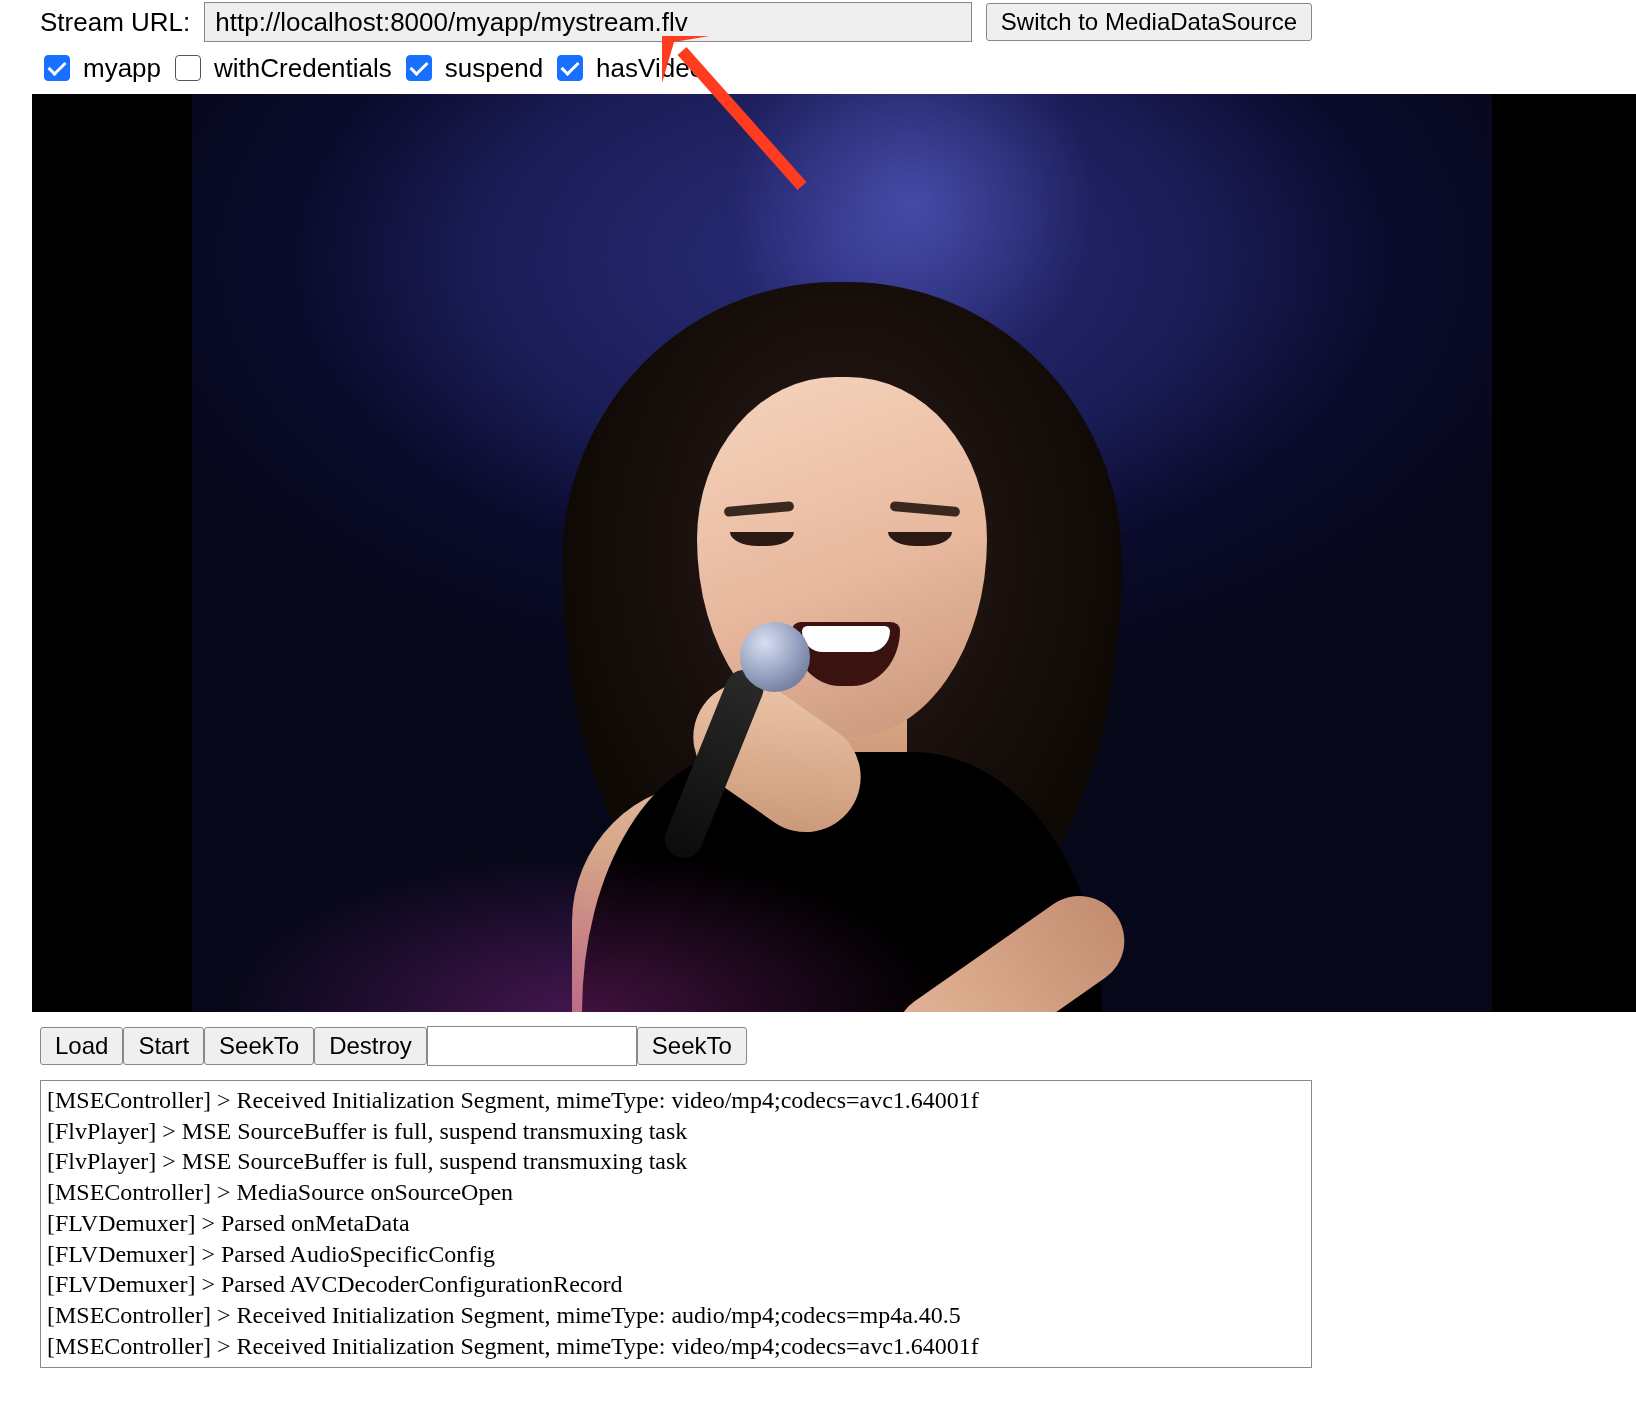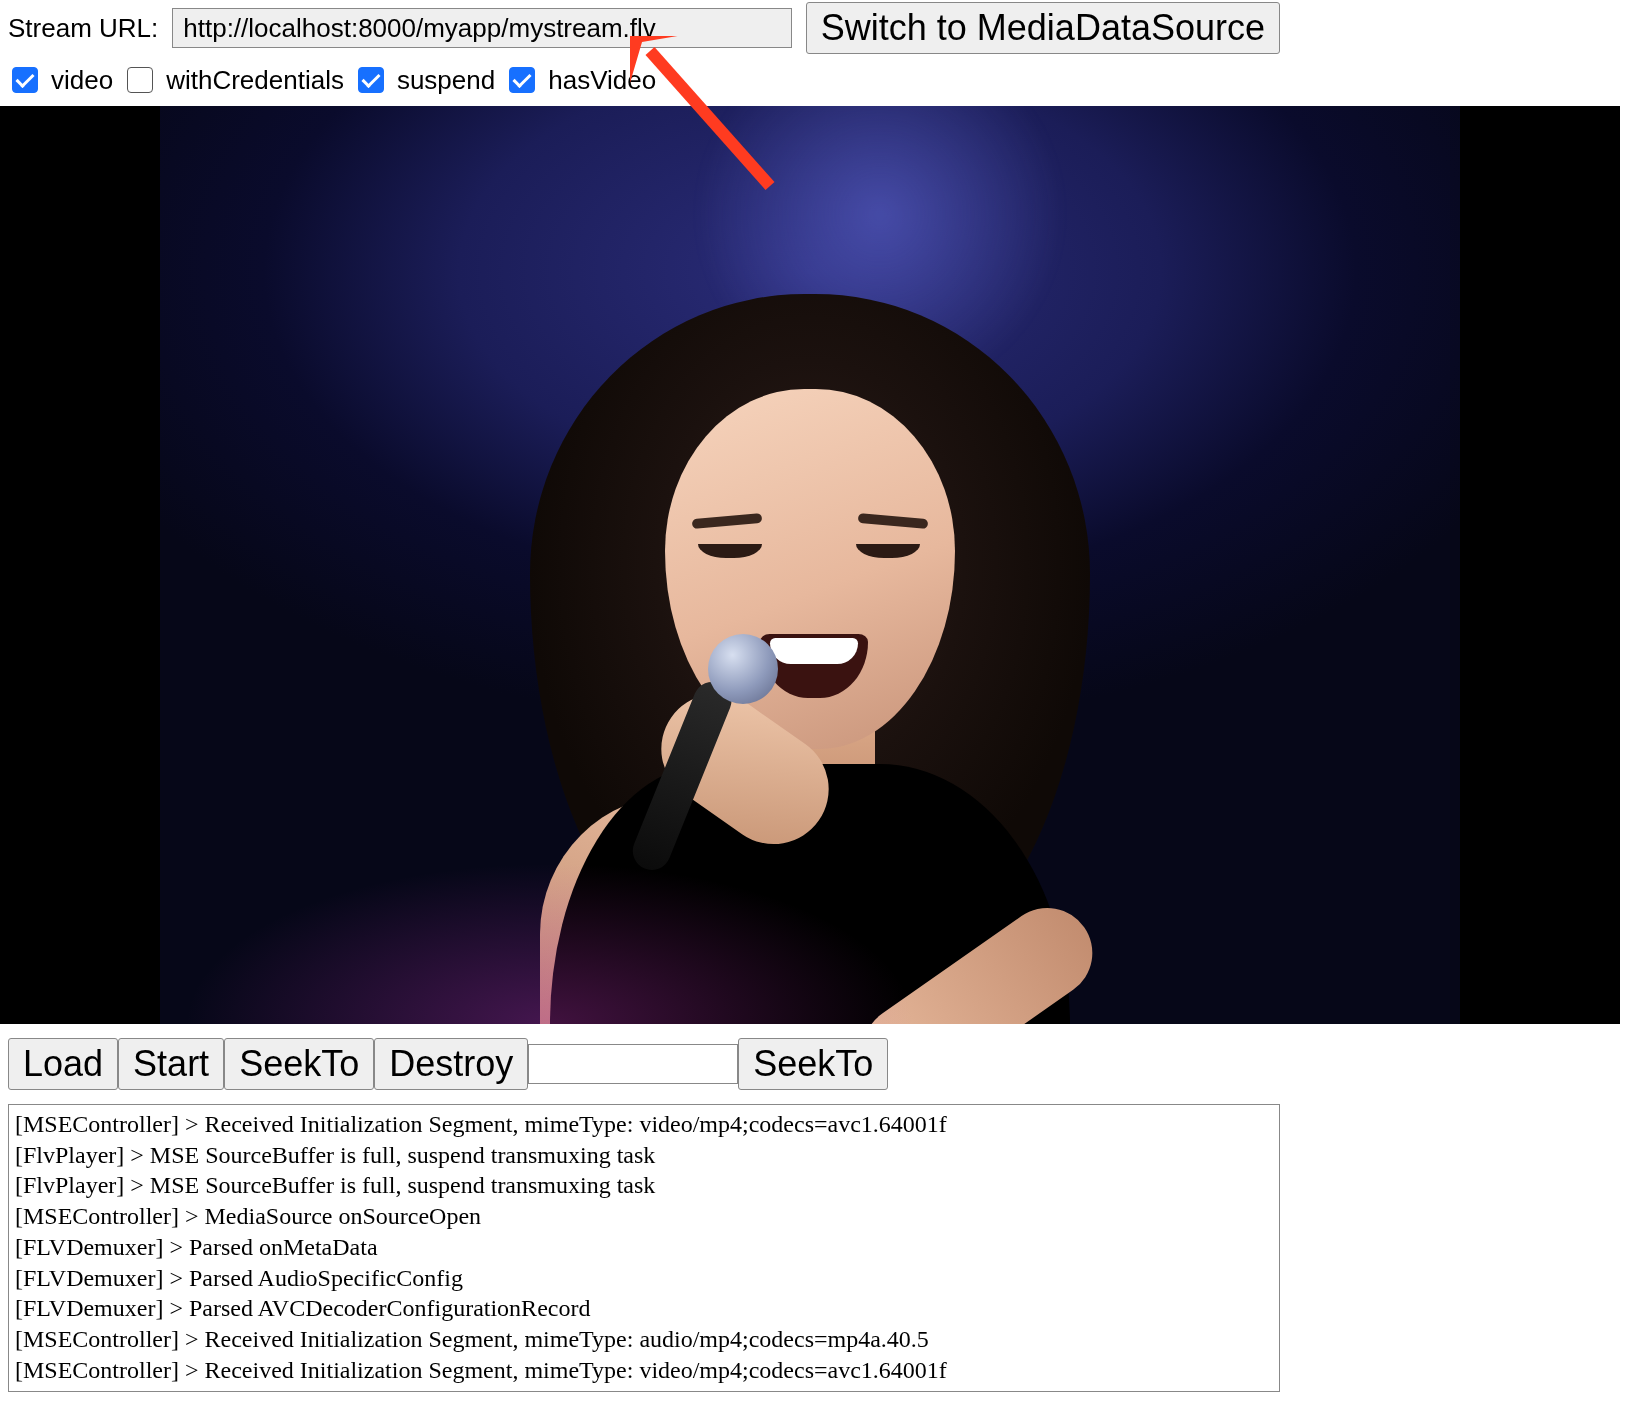--- a/index.html
+++ b/index.html
@@ -7,41 +7,42 @@
     background:#fff;
     font-family: Arial, Helvetica, sans-serif;
     color:#000;
     width:1636px;
   }
   .wrap{
     width:1304px;
     position:relative;
     padding:2px 24px 8px 8px;
     box-sizing:border-box;
+    margin-left:32px;
   }
 
   
   .top-row{
     display:flex;
     align-items:center;
     gap:14px;
     font-size:26px;
     margin-bottom:10px;
   }
   .url-input{
     flex:1;
     height:40px;
     font-size:26px;
     padding:2px 10px;
     background:#efefef;
     border:1px solid #888;
     box-sizing:border-box;
   }
   button.btn{
-    font-size:36px;
+    font-size:24px;
     padding:4px 14px;
     background:#efefef;
     border:1px solid #888;
     border-radius:3px;
     cursor:pointer;
   }
 
   
   .check-row{
     display:flex;
@@ -271,21 +272,21 @@
 <div class="wrap">
 
 <div class="top-row">
   <span>Stream URL:</span>
   <input class="url-input" type="text" value="http://localhost:8000/myapp/mystream.flv" style="">
   <button class="btn">Switch to MediaDataSource</button>
 </div>
 
 <div class="check-row">
   <input type="checkbox" class="chk" id="c1" checked="" style="">
-  <label for="c1">video</label>
+  <label for="c1">myapp</label>
 
   <input type="checkbox" class="chk" id="c2" style="">
   <label for="c2">withCredentials</label>
 
   <input type="checkbox" class="chk" id="c3" checked="" style="">
   <label for="c3">suspend</label>
 
   <input type="checkbox" class="chk" id="c4" checked="" style="">
   <label for="c4">hasVideo</label>
 </div>

